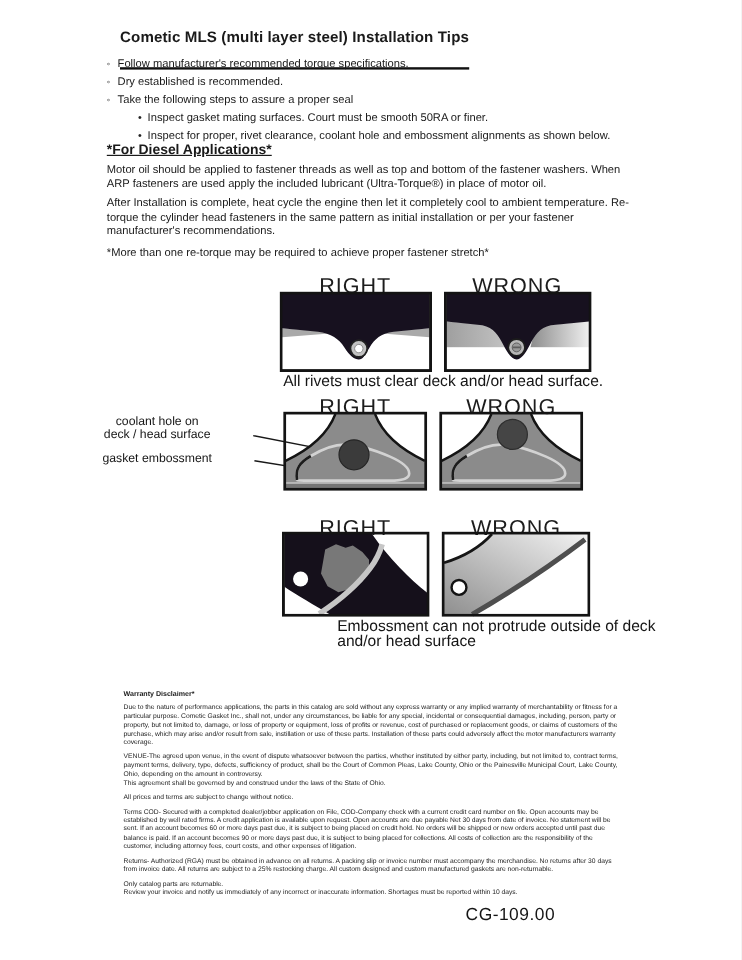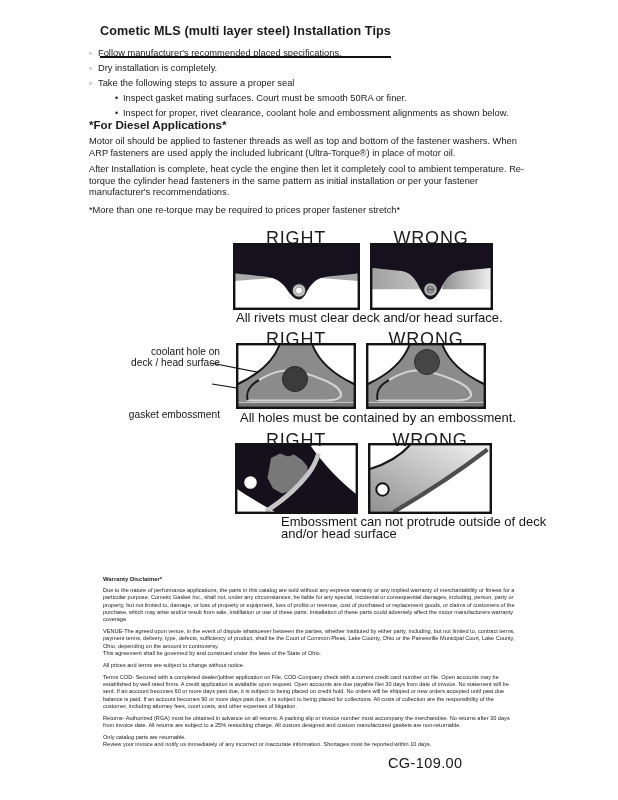--- a/index.html
+++ b/index.html
@@ -14,74 +14,74 @@
   .doc-title{
     left:100px; top:24px; font-size:12.6px; font-weight:bold; letter-spacing:.1px;
     border-bottom:2px solid #111; padding-bottom:18px; display:inline-block;
   }
   .bullets{ left:89px; top:46px; width:460px; font-size:9.3px; }
   .b-row{ display:flex; line-height:15px; }
   .b-mark{ width:9px; flex:0 0 9px; font-size:8px; color:#222; }
   .b-row.sub{ padding-left:26px; }
   .b-mark.dot{ width:8px; flex:0 0 8px; font-size:9px; }
 
-  .diesel-h{ left:89px; top:118px; font-size:11.6px; font-weight:bold; }
+  .diesel-h{ left:89px; top:118px; font-size:11.6px; font-weight:bold;text-decoration:underline; }
   .para{ left:89px; width:448px; font-size:9.3px; line-height:11.7px; }
   .p1{ top:136px; }
   .p2{ top:164px; }
   .note{ top:205px; }
 
   .fig-label{ font-size:18px; letter-spacing:.8px; color:#1c1c1c; text-align:center; width:130px; }
   .panel{ display:block; }
   .caption{ font-size:13px; color:#151515; line-height:11.5px; white-space:pre-line; }
 
-  .anno{ right:398px; width:150px; text-align:right; font-size:10.2px; line-height:10.5px; color:#151515; }
+  .anno{ right:412px; width:150px; text-align:center; font-size:10.2px; line-height:10.5px; color:#151515; }
   .anno1{ top:347px; }
-  .anno2{ top:378px;margin-top:32px; }
+  .anno2{ top:378px; }
 
   .warranty{ left:103px; top:576px; width:414px; }
   .warranty h4{ margin:0 0 5px 0; font-size:5.9px; font-weight:bold; }
   .fine{ margin:0 0 4.6px 0; font-size:5.6px; line-height:7.3px; white-space:pre-line; color:#222; }
 
   .doc-code{ left:388px; top:755px; font-size:14.5px; letter-spacing:.4px; color:#161616; }
 </style>
 </head>
 <body>
 
 <div class="page">
 
   <div class="abs doc-title">Cometic MLS (multi layer steel) Installation Tips</div>
 
   <div class="abs bullets">
     <div class="b-row">
       <span class="b-mark">◦</span>
-      <span>Follow manufacturer's recommended placed specifications.</span>
+      <span>Follow manufacturer's recommended torque specifications.</span>
     </div>
     <div class="b-row">
       <span class="b-mark">◦</span>
-      <span>Dry installation is completely.</span>
+      <span>Dry established is recommended.</span>
     </div>
     <div class="b-row">
       <span class="b-mark">◦</span>
       <span>Take the following steps to assure a proper seal</span>
     </div>
     <div class="b-row sub">
       <span class="b-mark dot">•</span>
       <span>Inspect gasket mating surfaces.  Court must be smooth 50RA or finer.</span>
     </div>
     <div class="b-row sub">
       <span class="b-mark dot">•</span>
       <span>Inspect for proper, rivet clearance, coolant hole and embossment alignments as shown below.</span>
     </div>
   </div>
 
   <div class="abs diesel-h">*For Diesel Applications*</div>
   <div class="abs para p2">After Installation is complete, heat cycle the engine then let it completely cool to ambient temperature. Re-torque the cylinder head fasteners in the same pattern as initial installation or per your fastener manufacturer's recommendations.</div>
   <div class="abs para p1">Motor oil should be applied to fastener threads as well as top and bottom of the fastener washers. When ARP fasteners are used apply the included lubricant (Ultra-Torque®) in place of motor oil.</div>
-  <div class="abs para note">*More than one re-torque may be required to prices proper fastener stretch*</div>
+  <div class="abs para note">*More than one re-torque may be required to achieve proper fastener stretch*</div>
 
   <div class="abs fig-label" style="left:231px; top:228px;">RIGHT</div>
   <div class="abs fig-label" style="left:366px; top:228px;">WRONG</div>
 
   <svg class="abs panel" style="left:233px; top:243px;" width="127" height="67" viewBox="0 0 127 67">
     <path d="M2,30.5 L52,34 L2,38 Z" fill="#a9a9a9"></path>
     <path d="M125,30.5 L75,34 L125,38 Z" fill="#a9a9a9"></path>
     <path d="M2,2 H125 V30.5 L95,33.5 C84,34.8 79.5,39.5 75,46.5 C70.5,53.5 69.5,56.5 66,56.5 C62.5,56.5 58.5,53.5 54,46.5 C49.5,39.5 43,34.8 32,33.5 L2,30.5 Z" fill="#17111f"></path>
     <circle cx="66" cy="47.5" r="7" fill="#c2c2c2" stroke="#222" stroke-width="1.5"></circle>
     <circle cx="66" cy="47.5" r="3.5" fill="#ffffff" stroke="#8a8a8a" stroke-width="0.8"></circle>
@@ -140,21 +140,20 @@
     <path d="M2,64 V41 C21,32 37,19 43.5,2 L76.5,2 C83,19 99,32 118,41 V64 Z" fill="#8b8b8b"></path>
     <rect x="2" y="59.5" width="116" height="4.5" fill="#757575"></rect>
     <path d="M2,59.5 H118" stroke="#c6c6c6" stroke-width="1.1"></path>
     <path d="M2,41 C21,32 37,19 43.5,2 M76.5,2 C83,19 99,32 118,41" fill="none" stroke="#141414" stroke-width="2"></path>
     <path d="M11.5,57 C10,48 13.5,42.5 23,37 C33,31 43,27.5 51,27.5 C61,27.5 75,31.5 89,37.5 C98,41.5 105,46.5 105,51.5 C105,56 99,57.5 89,57.5 L22,57.5 C15,57.5 12,57.5 11.5,57 Z" fill="none" stroke="#d2d2d2" stroke-width="2.2"></path>
     <path d="M11.5,57 C10,48 13.5,42.5 23,37" fill="none" stroke="#1c1c1c" stroke-width="2.2"></path>
     <circle cx="61" cy="19" r="12.5" fill="#454545" stroke="#2e2e2e" stroke-width="1"></circle>
     <rect x="1.2" y="1.2" width="117.6" height="63.6" fill="none" stroke="#131313" stroke-width="2.4"></rect>
   </svg>
 
-  <div class="abs caption" style="left:240px; top:412px;">All holes must be contained by an embossment.</div>
 
   <div class="abs fig-label" style="left:231px; top:430px;">RIGHT</div>
   <div class="abs fig-label" style="left:365px; top:430px;">WRONG</div>
 
   <svg class="abs panel" style="left:235px; top:443px;" width="123" height="71" viewBox="0 0 123 71">
     <path d="M2,2 L75,2 C89,22 107,40 121,51 L121,69 L40,69 C27.5,61.5 12,53 2,46 Z" fill="#15101b"></path>
     <polygon points="36,15 45,10.5 53,13.5 59,11.5 67,17 72.5,23.5 72.5,33 67,41.5 58,47.5 47,50.5 38,45.5 32.5,35 34.5,23.5" fill="#787878"></polygon>
     <path d="M31,68.5 C47,58 63,44.5 73.5,30.5 C78,24.5 81.5,17.5 83.5,10.5" fill="none" stroke="#c6c6c6" stroke-width="4.6"></path>
     <circle cx="15.5" cy="39.5" r="6.3" fill="#ffffff"></circle>
     <rect x="1.2" y="1.2" width="120.6" height="68.6" fill="none" stroke="#131313" stroke-width="2.4"></rect>

